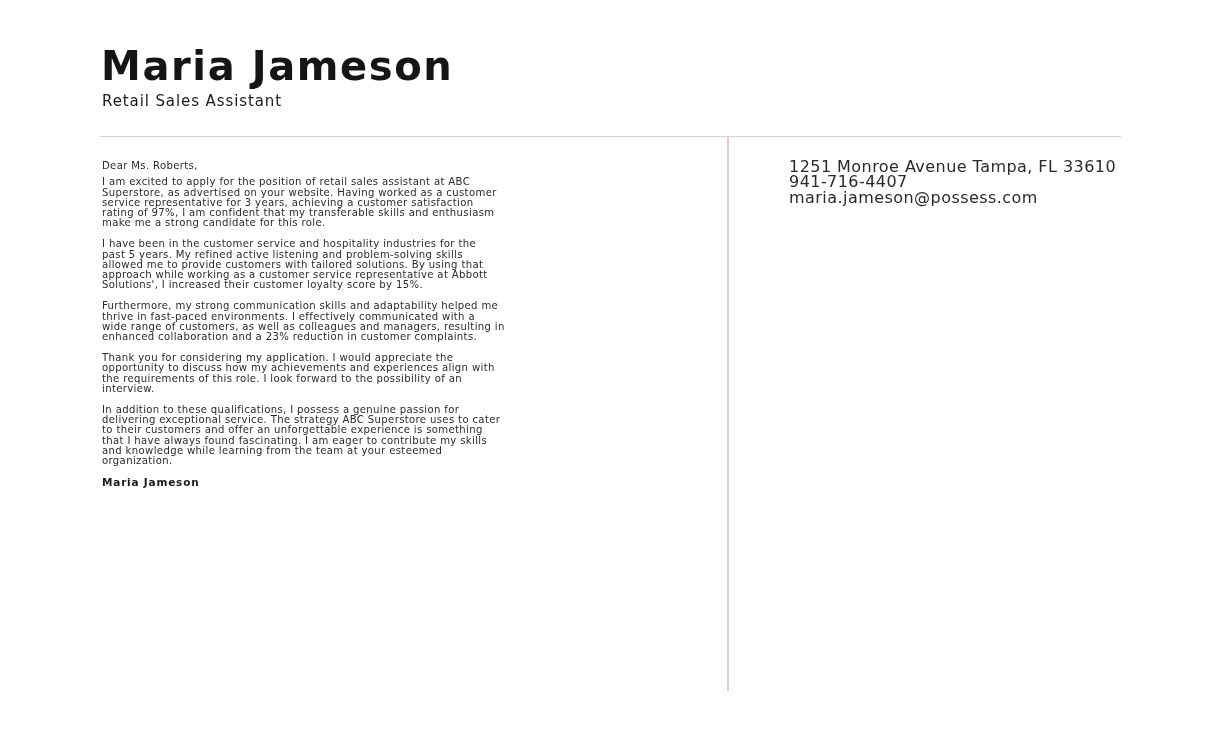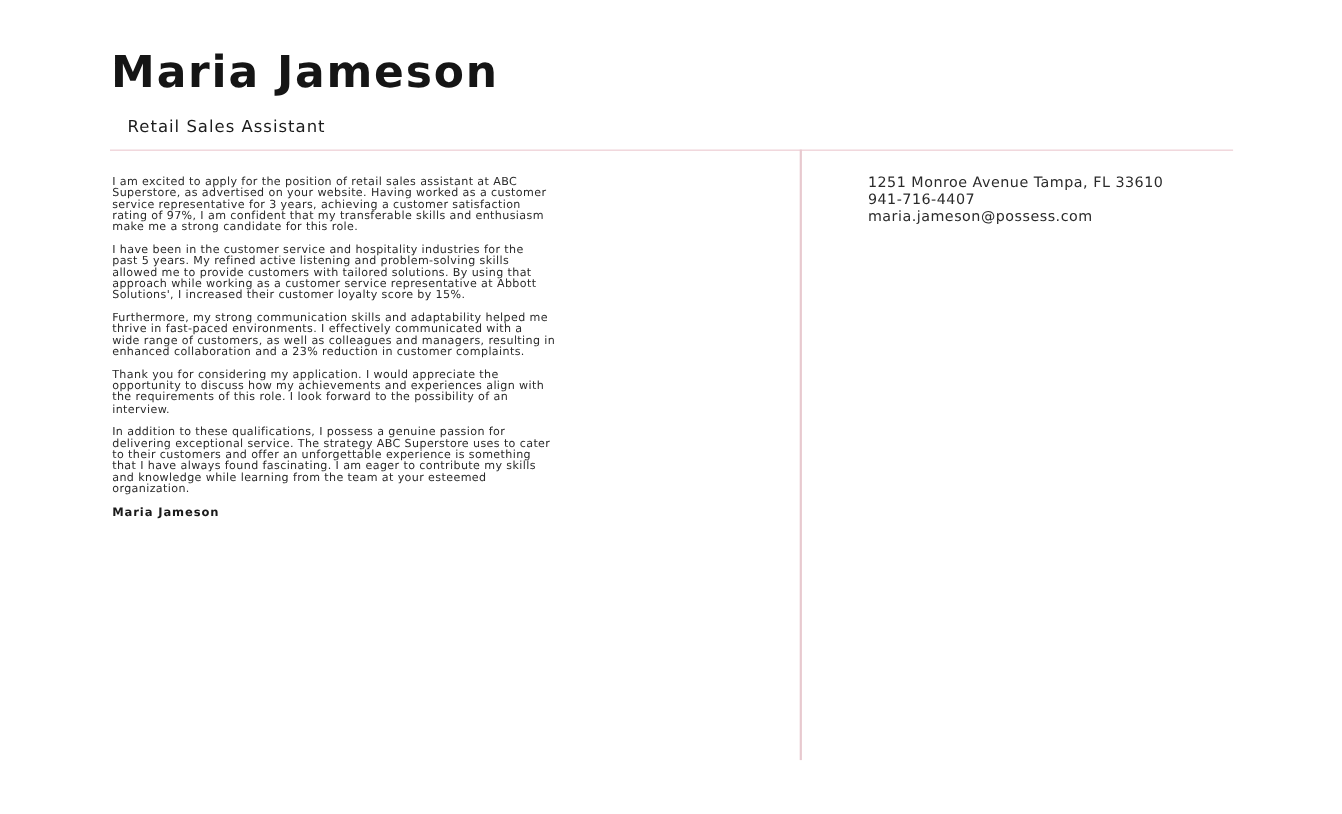--- a/index.html
+++ b/index.html
@@ -25,21 +25,21 @@
       font-size: 40px;
       line-height: 52px;
       letter-spacing: 1.6px;
       color: #151515;
       white-space: nowrap;
     }
     .title {
       position: absolute;
       left: 102px;
       top: 91px;
-      margin: 14px;
+      margin: 0;
       font-size: 15px;
       line-height: 20px;
       letter-spacing: 0.9px;
       color: #1c1c1c;
       white-space: nowrap;
     }
     .hrule {
       position: absolute;
       left: 100px;
       top: 136px;
@@ -75,40 +75,41 @@
     .signature {
       font-weight: bold;
       font-size: 10.5px;
       letter-spacing: 0.8px;
       color: #1a1a1a;
     }
     .contact {
       position: absolute;
       left: 789px;
       top: 161px;
-      font-size: 13px;
+      font-size: 16px;
       letter-spacing: 0.45px;
       color: #2a2a2a;
     }
     .contact div {
       height: 15.3px;
       line-height: 12px;
       white-space: nowrap;
     }
   </style>
 </head>
 <body>
 
 <h1 class="name">Maria Jameson</h1>
 <div class="title">Retail Sales Assistant</div>
 
 <div class="hrule"></div>
 <div class="vrule"></div>
 
 <div class="letter">
+  <p class="greeting">Dear Ms. Roberts,</p>
   <p class="para">I am excited to apply for the position of retail sales assistant at ABC
 Superstore, as advertised on your website. Having worked as a customer
 service representative for 3 years, achieving a customer satisfaction
 rating of 97%, I am confident that my transferable skills and enthusiasm
 make me a strong candidate for this role.</p>
   <p class="para">I have been in the customer service and hospitality industries for the
 past 5 years. My refined active listening and problem-solving skills
 allowed me to provide customers with tailored solutions. By using that
 approach while working as a customer service representative at Abbott
 Solutions', I increased their customer loyalty score by 15%.</p>

